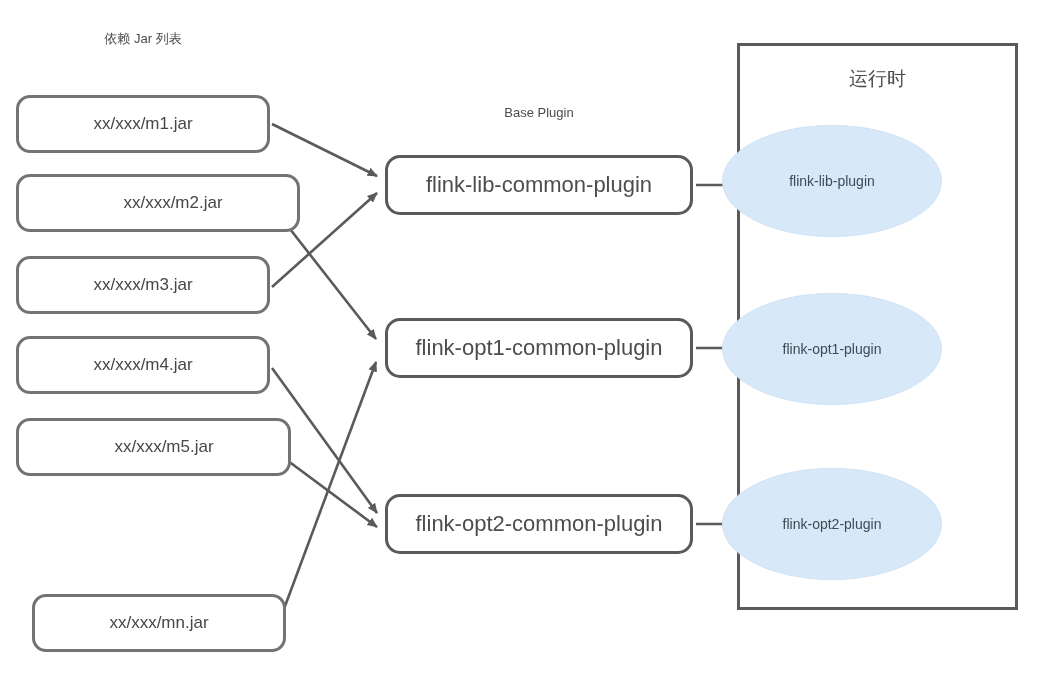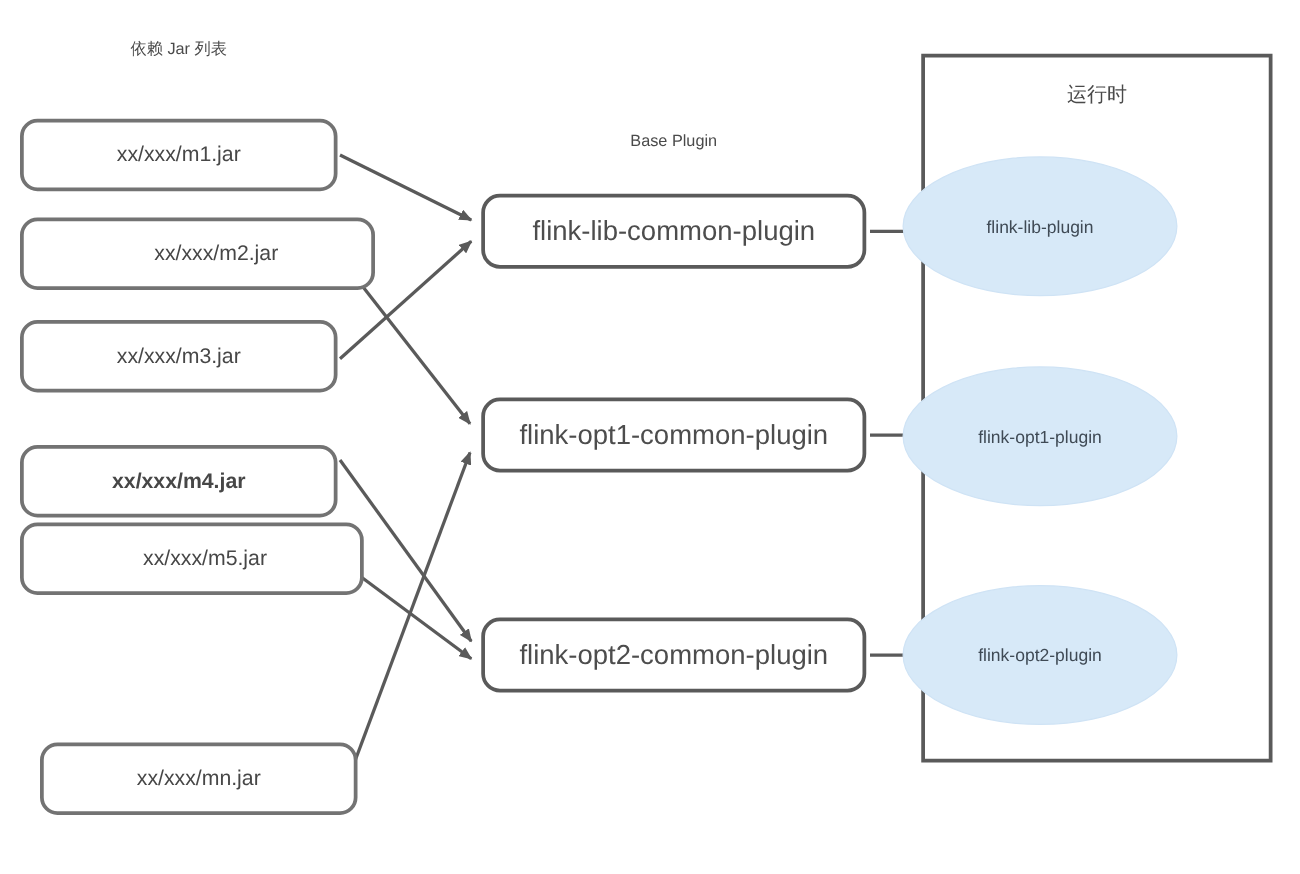--- a/index.html
+++ b/index.html
@@ -40,21 +40,21 @@
   .runtime-panel{
     position:absolute;
     left:737px;top:43px;width:275px;height:561px;
     background:#ffffff;
     border:3px solid #5a5a5a;
   }
   .runtime-title{
     position:absolute;
     left:737px;top:66px;width:281px;
     text-align:center;
-    font-size:16px;color:#4a4a4a;
+    font-size:19px;color:#4a4a4a;
   }
   .runtime-ellipse{
     position:absolute;
     left:722px;width:218px;height:110px;
     background:#d7e9f8;
     border:1px solid #cfe3f5;
     border-radius:50%;
     display:flex;align-items:center;justify-content:center;
     font-size:14px;color:#3f4a55;
     white-space:nowrap;
@@ -93,21 +93,21 @@
 
   <div class="jar-box" style="top:95px;">
     <span>xx/xxx/m1.jar</span>
   </div>
   <div class="jar-box" style="top:174px;padding-left:30px;">
     <span>xx/xxx/m2.jar</span>
   </div>
   <div class="jar-box" style="top:256px;">
     <span>xx/xxx/m3.jar</span>
   </div>
-  <div class="jar-box" style="top:356px;font-weight:bold;">
+  <div class="jar-box" style="top:336px;">
     <span>xx/xxx/m4.jar</span>
   </div>
   <div class="jar-box" style="top:418px;padding-left:21px;">
     <span>xx/xxx/m5.jar</span>
   </div>
   <div class="jar-box" style="top:594px;margin-left:16px;">
     <span>xx/xxx/mn.jar</span>
   </div>
 
   <div class="col-title" style="left:385px;top:105px;width:308px;">Base Plugin</div>

